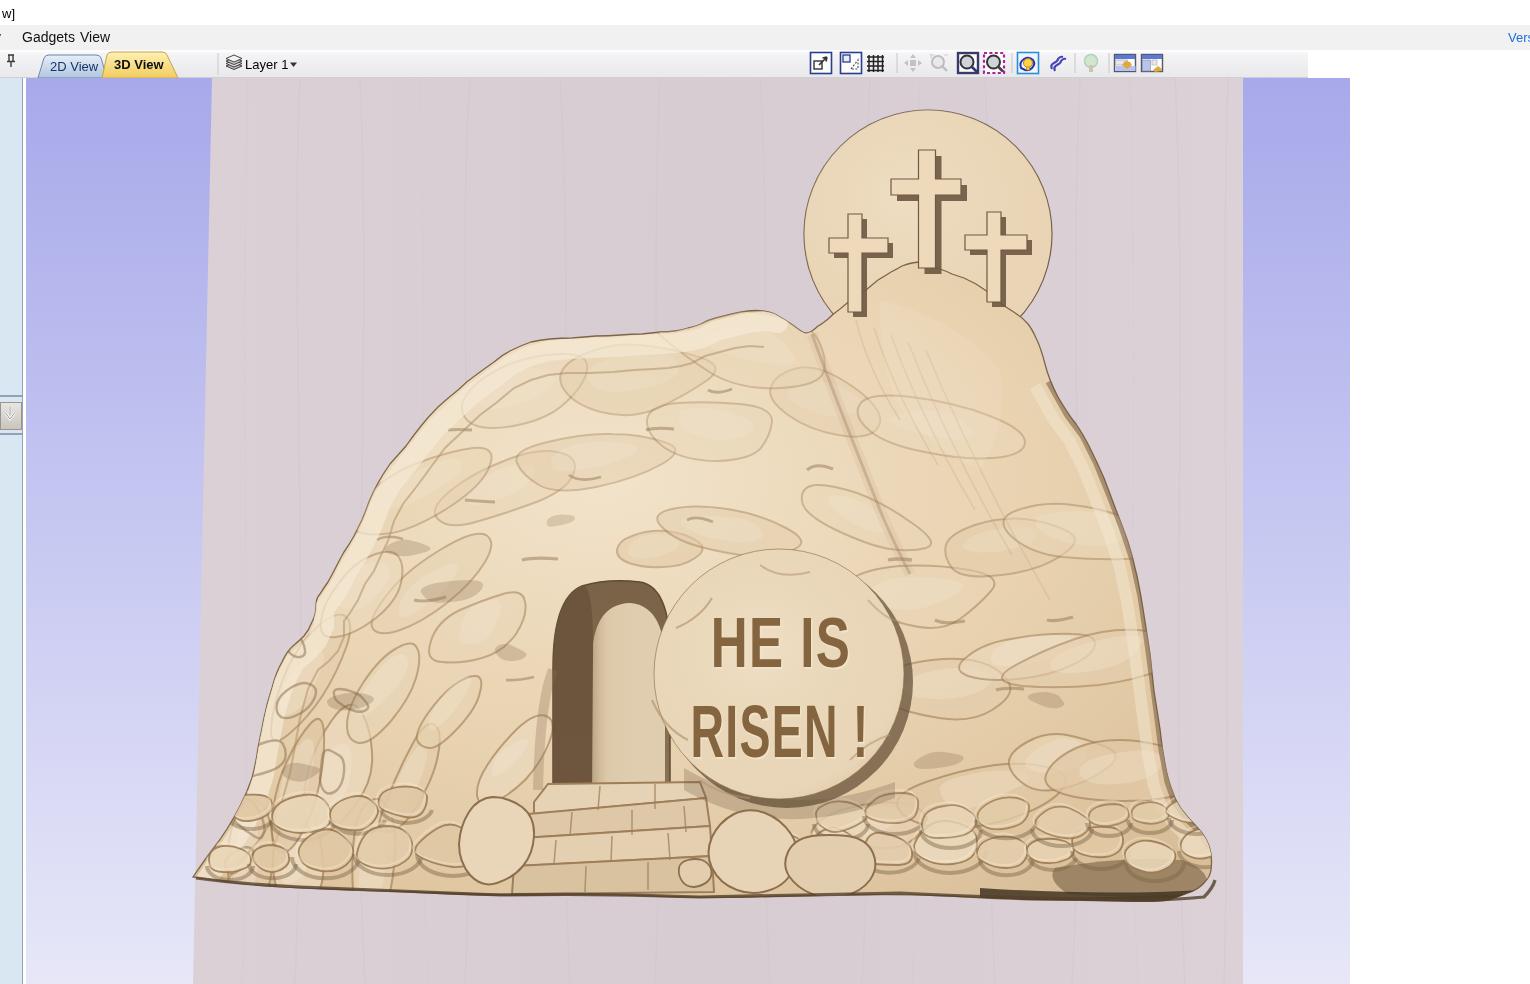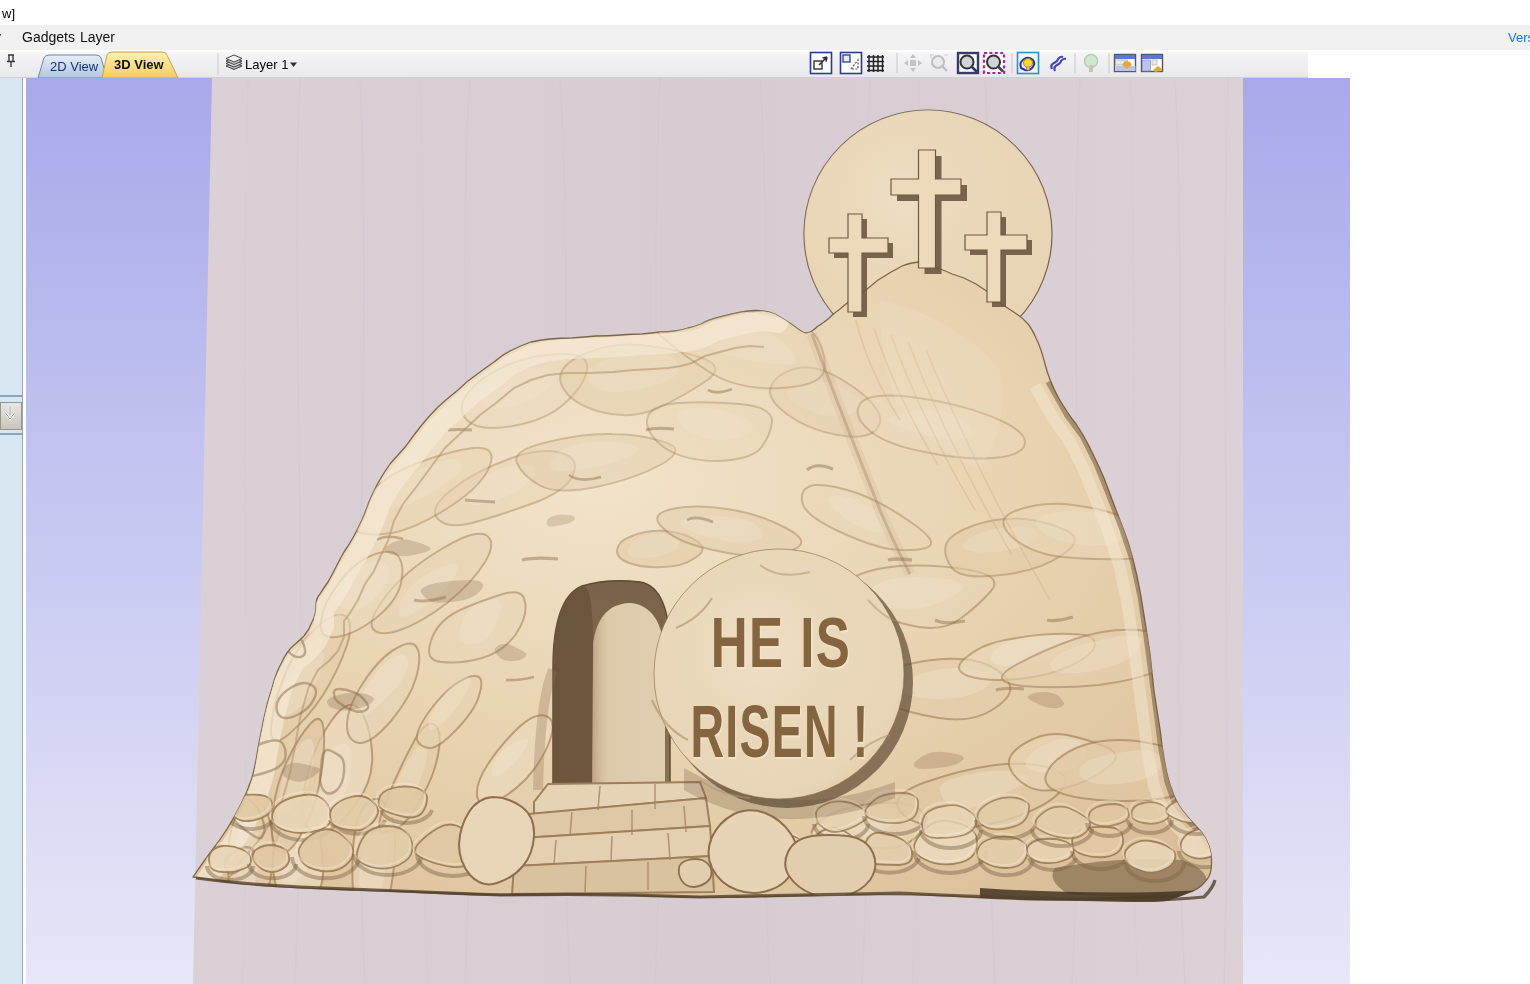--- a/index.html
+++ b/index.html
@@ -16,21 +16,21 @@
 #canvas{position:absolute;left:26px;top:78px;width:1324px;height:906px;background:linear-gradient(#a7a9ea,#e7e7f8);}
 </style>
 </head>
 <body>
 <div id="titlebar">
     <span>w]</span>
   </div>
 <div id="menubar">
   <span class="mitem" style="left:-6px">v</span>
   <span class="mitem" style="left:22px">Gadgets</span>
-  <span class="mitem" style="left:80px">Layer</span>
+  <span class="mitem" style="left:80px">View</span>
 </div>
 <div id="vers">Version</div>
 <div id="tabbar">
 <svg width="1530" height="28" viewBox="0 0 1530 28">
   <g stroke="#3a3a3a" stroke-width="1.4" fill="none">
     <path d="M8 5 L14 5 M9 5 L9 11 M13 5 L13 11 M7 11.5 L15 11.5 M11 11.5 L11 17"></path>
   </g>
   <path d="M38 28 L44 8 Q45 5 49 5 L96 5 Q100 5 101 8 L107 28 Z" fill="url(#tab2d)" stroke="#6a88a8"></path>
   <text x="50" y="21" font-size="13" fill="#15356a">2D View</text>
   <path d="M102 28 L107 5 Q108 2 112 2 L162 2 Q166 2 167 5 L178 28 Z" fill="url(#tab3d)" stroke="#c9a24a"></path>

